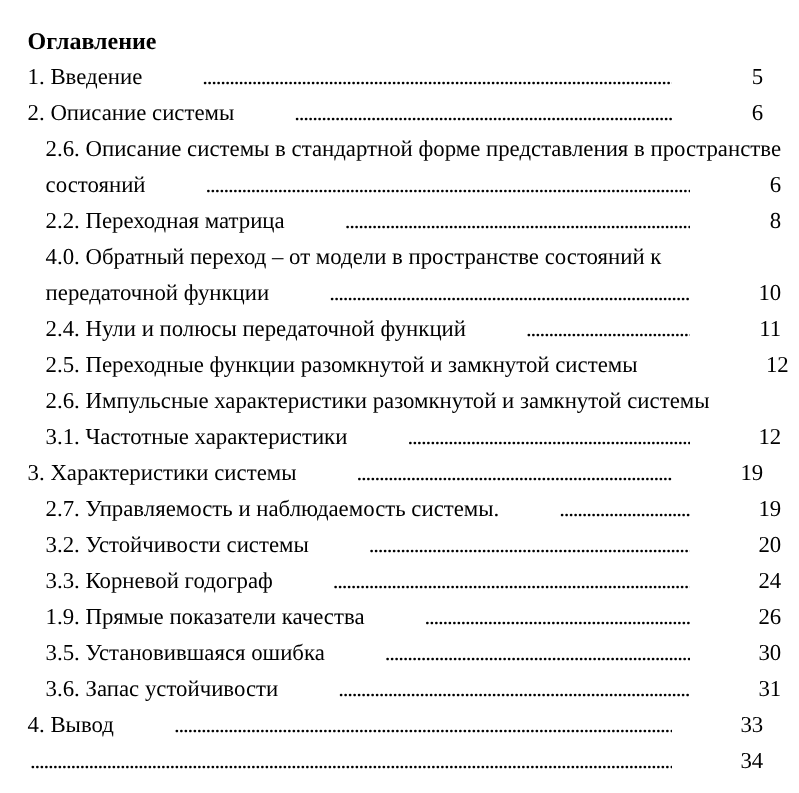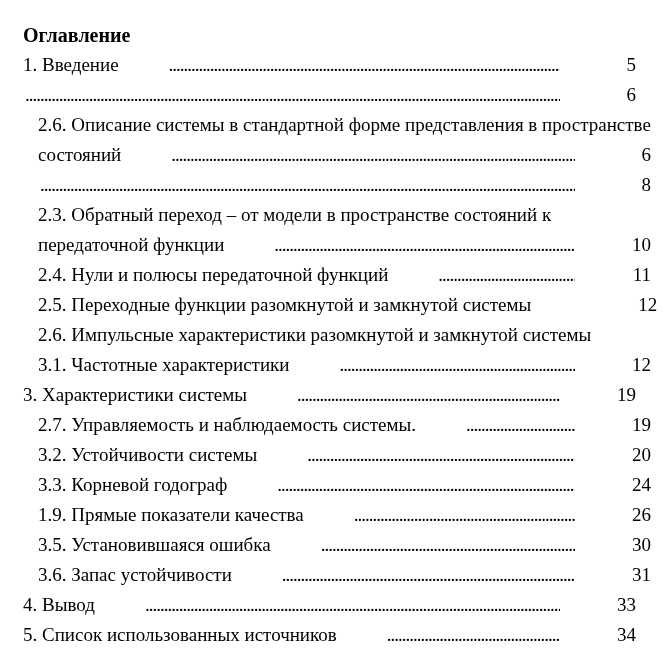--- a/index.html
+++ b/index.html
@@ -63,38 +63,40 @@
 
 <div class="page">
   <div class="toc-heading">Оглавление</div>
   <div class="toc-list">
       <div class="toc-line lv1">
     <span class="entry-text">1. Введение</span>
     <span class="dot-leader">............................................................................................................................................................................................................................</span>
     <span class="page-number">5</span>
   </div>
       <div class="toc-line lv1">
+    <span class="entry-text">2. Описание системы</span>
     <span class="dot-leader">............................................................................................................................................................................................................................</span>
     <span class="page-number">6</span>
   </div>
       <div class="toc-line lv2">
     <span class="entry-text">2.6. Описание системы в стандартной форме представления в пространстве</span>
 
   </div>
       <div class="toc-line lv2">
     <span class="entry-text">состояний</span>
     <span class="dot-leader">............................................................................................................................................................................................................................</span>
     <span class="page-number">6</span>
   </div>
       <div class="toc-line lv2">
+    <span class="entry-text">2.2. Переходная матрица</span>
     <span class="dot-leader">............................................................................................................................................................................................................................</span>
     <span class="page-number">8</span>
   </div>
       <div class="toc-line lv2">
-    <span class="entry-text">2.3. Обратный переход – от модели в пространстве состояний к</span>
+    <span class="entry-text">4.0. Обратный переход – от модели в пространстве состояний к</span>
 
   </div>
       <div class="toc-line lv2">
     <span class="entry-text">передаточной функции</span>
     <span class="dot-leader">............................................................................................................................................................................................................................</span>
     <span class="page-number">10</span>
   </div>
       <div class="toc-line lv2">
     <span class="entry-text">2.4. Нули и полюсы передаточной функций</span>
     <span class="dot-leader">............................................................................................................................................................................................................................</span>
@@ -149,18 +151,17 @@
     <span class="entry-text">3.6. Запас устойчивости</span>
     <span class="dot-leader">............................................................................................................................................................................................................................</span>
     <span class="page-number">31</span>
   </div>
       <div class="toc-line lv1">
     <span class="entry-text">4. Вывод</span>
     <span class="dot-leader">............................................................................................................................................................................................................................</span>
     <span class="page-number">33</span>
   </div>
       <div class="toc-line lv1">
-    <span class="entry-text">5. Список использованных источников</span>
     <span class="dot-leader">............................................................................................................................................................................................................................</span>
     <span class="page-number">34</span>
   </div>
     </div>
 </div>
 
 </body></html>

